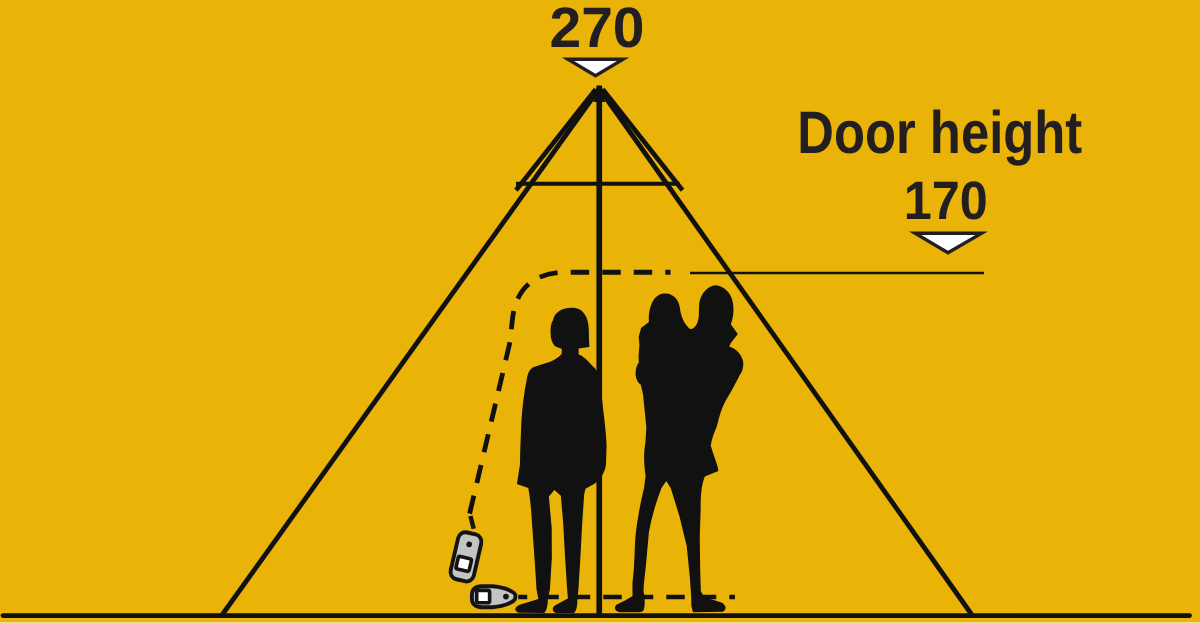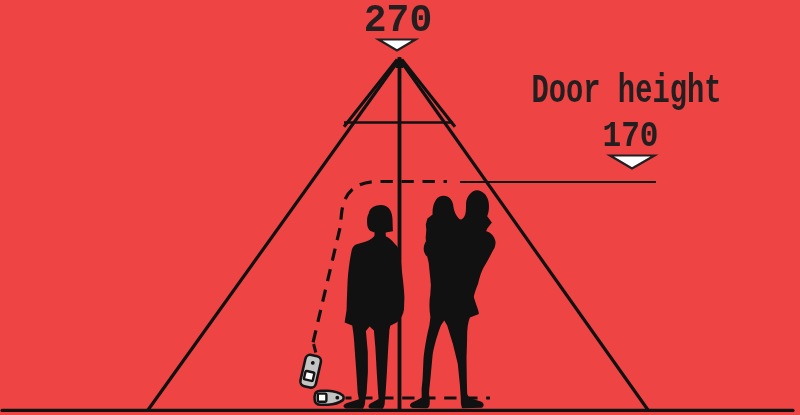--- a/index.html
+++ b/index.html
@@ -1,17 +1,17 @@
 <!DOCTYPE html>
 <html><head>
 <meta charset="utf-8">
 <style>
   html,body{margin:0;padding:0;background:#ffffff;}
-  #stage{position:relative;width:800px;height:415px;background:#ef4444;overflow:hidden;
-         font-family:Liberation Mono, monospace;}
+  #stage{position:relative;width:800px;height:415px;background:#eab308;overflow:hidden;
+         font-family:Liberation Sans, sans-serif;}
   svg{position:absolute;left:0;top:0;}
 </style>
 </head>
 <body>
 <div id="stage">
 <svg width="800" height="415" viewBox="0 0 800 415">
 
   <line x1="2" y1="410.4" x2="793" y2="410.4" stroke="#111111" stroke-width="3.2" stroke-linecap="round"></line>
 
   <line x1="399.5" y1="59" x2="148" y2="410" stroke="#111111" stroke-width="3.2"></line>

